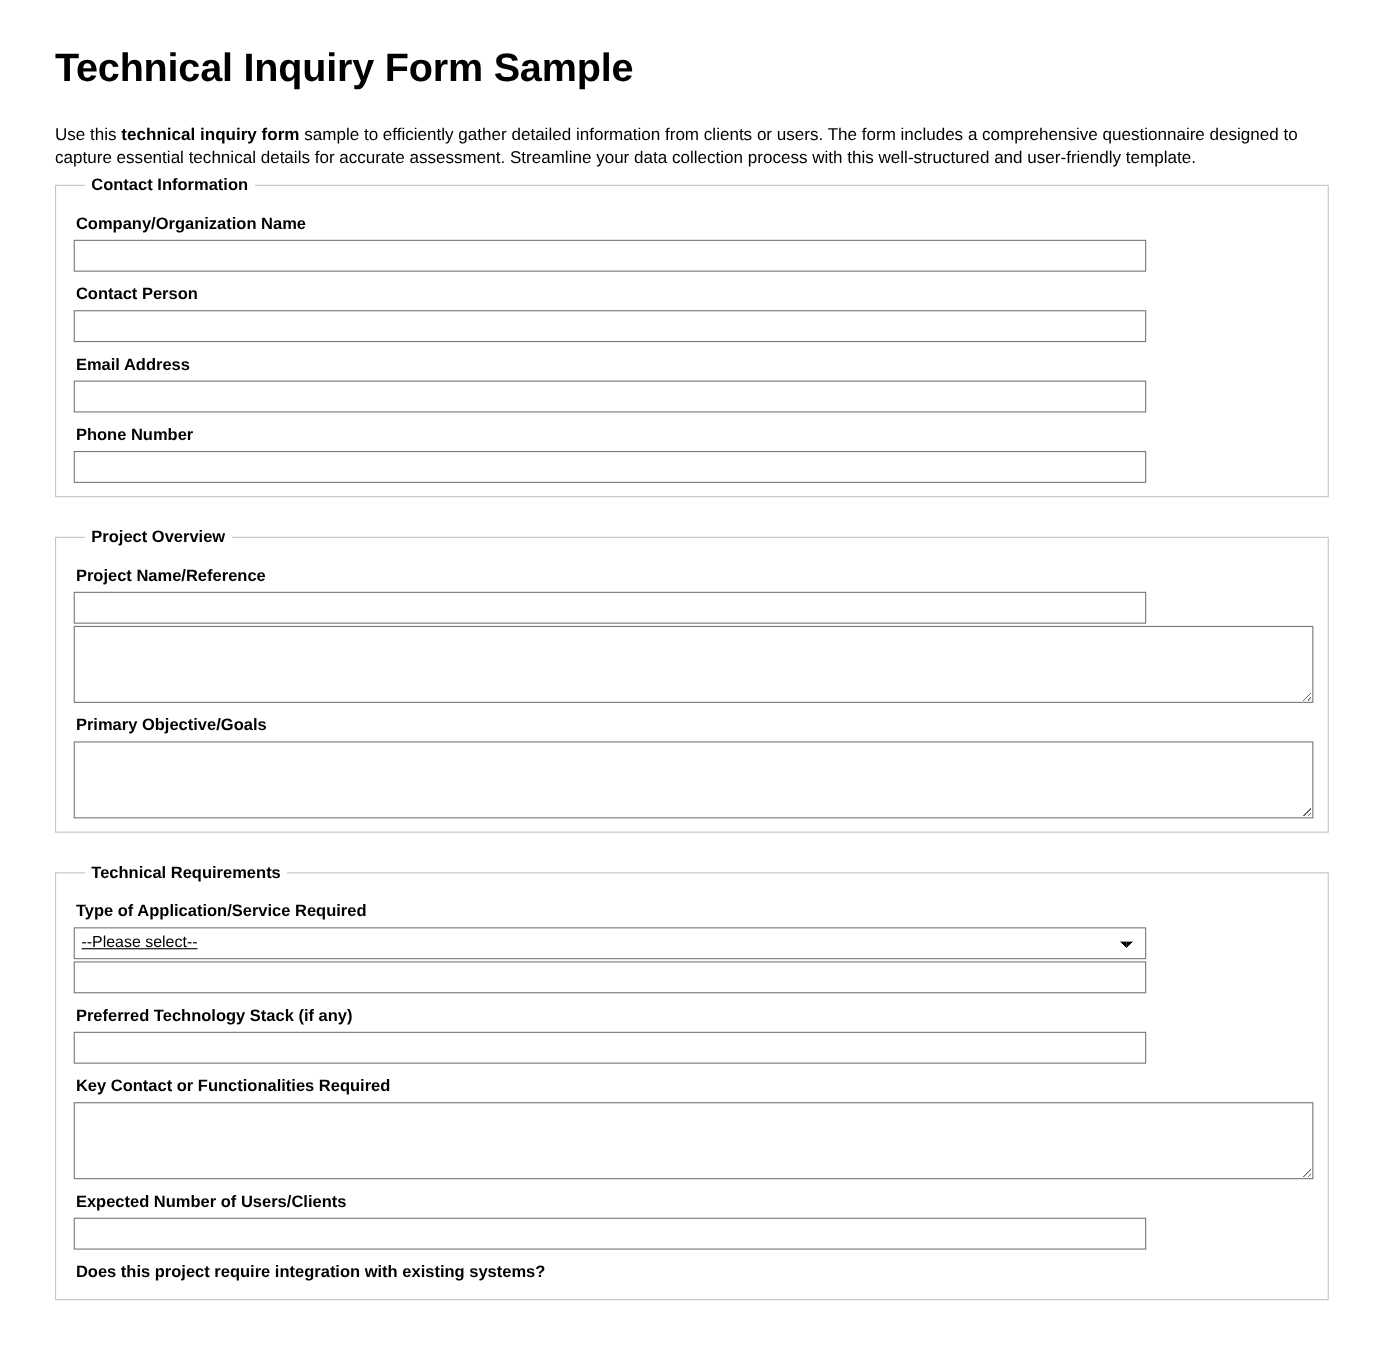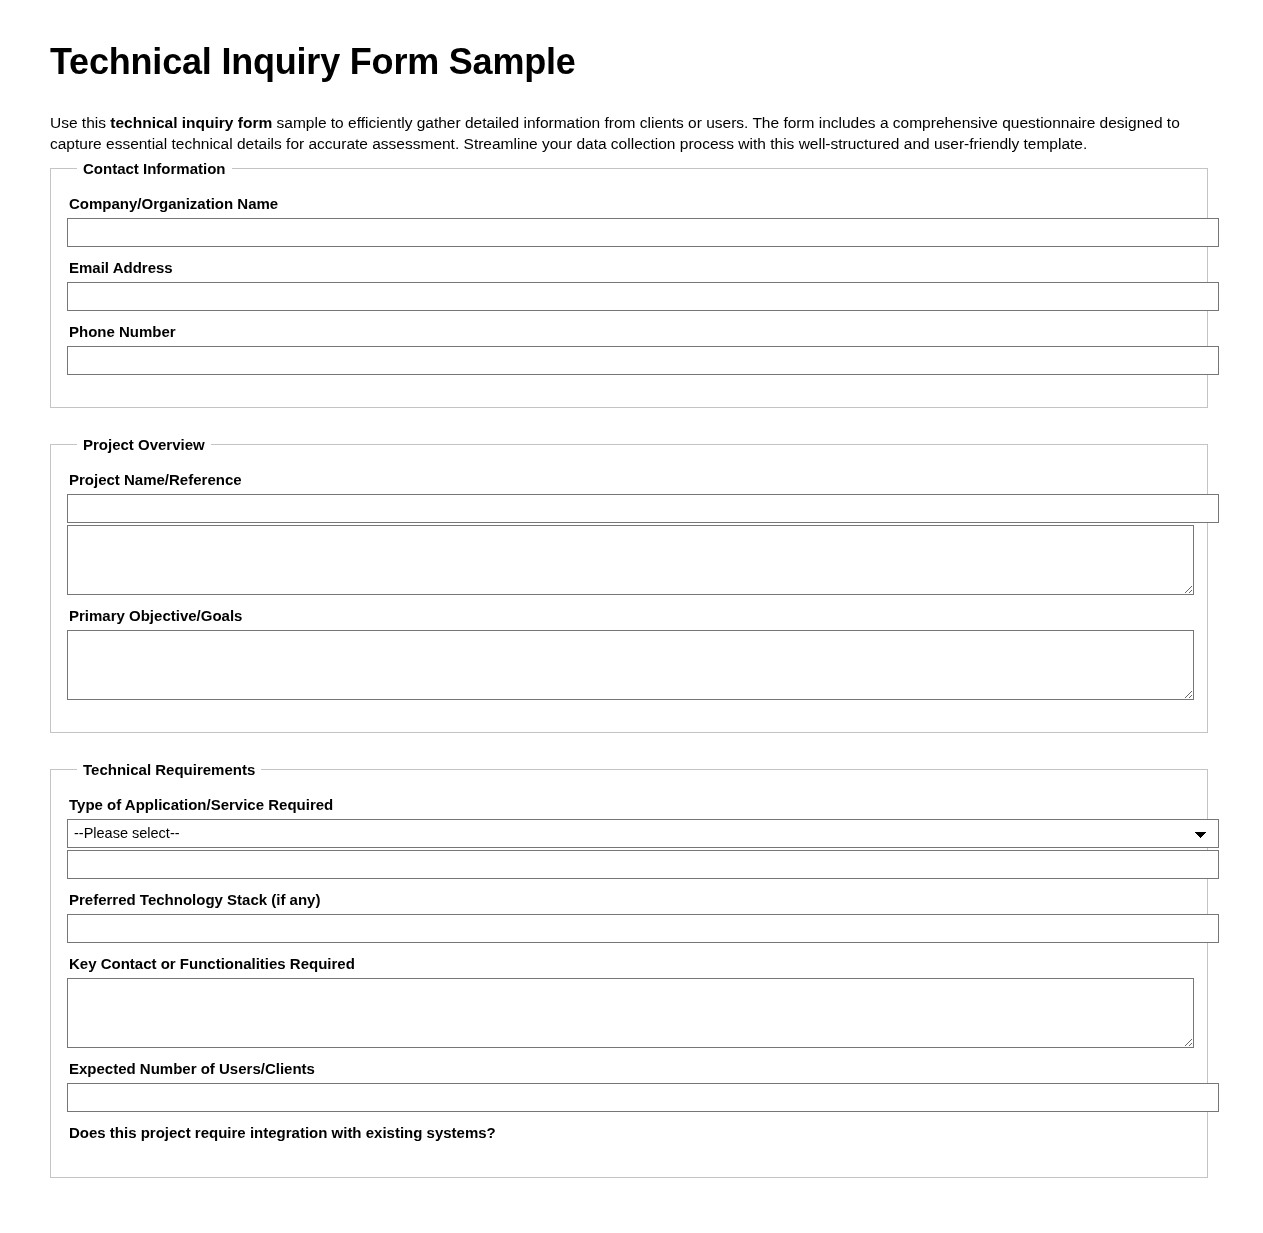--- a/index.html
+++ b/index.html
@@ -34,21 +34,21 @@
     font-size: 15.5px;
     line-height: 1.36;
     margin: 30px 0 6px 0;
     max-width: 1155px;
   }
   p.intro b { font-weight: bold; }
 
   fieldset.section {
     border: 1px solid #c4c4c4;
     margin: 0 5px 28px 0;
-    padding: 6px 16px 30px 16px;
+    padding: 6px 16px 10px 16px;
     box-sizing: border-box;
     min-width: 0;
   }
 
   fieldset.section > legend {
     font-size: 15px;
     font-weight: bold;
     padding: 0 6px;
     margin-left: 10px;
   }
@@ -63,31 +63,32 @@
     font-size: 15px;
     font-weight: bold;
     margin: 12px 0 5px 2px;
     line-height: 1.2;
   }
 
   input.text-input,
   select.select-input {
     display: block;
     box-sizing: border-box;
-    width: 1152px;
+    width: 975px;
     height: 29px;
     font-family: "Liberation Sans", sans-serif;
     font-size: 14.5px;
     color: #000;
     background: #ffffff;
     border: 1px solid #767676;
     border-radius: 0;
     padding: 1px 6px;
     margin: 0 0 2px 0;
     outline: none;
+    text-decoration: underline;
   }
 
   select.select-input {
     -webkit-appearance: none;
     appearance: none;
     padding-right: 24px;
     background-image:
       linear-gradient(45deg, transparent 50%, #000 50%),
       linear-gradient(135deg, #000 50%, transparent 50%);
     background-position:
@@ -127,20 +128,24 @@
   <p class="intro"><span>Use this </span><b>technical inquiry form</b><span> sample to efficiently gather detailed information from clients or users. The form includes a comprehensive questionnaire designed to capture essential technical details for accurate assessment. Streamline your data collection process with this well-structured and user-friendly template.</span></p>
 
   <fieldset class="section section-contact">
     <legend>Contact Information</legend>
 
     <div class="field">
       <label class="field-label">Company/Organization Name</label>
       <input class="text-input" type="text" value="" style="">
     </div>
 
+    <div class="field">
+      <label class="field-label">Contact Person</label>
+      <input class="text-input" type="text" value="" style="">
+    </div>
 
     <div class="field">
       <label class="field-label">Email Address</label>
       <input class="text-input" type="text" value="" style="">
     </div>
 
     <div class="field">
       <label class="field-label">Phone Number</label>
       <input class="text-input" type="text" value="" style="">
     </div>

